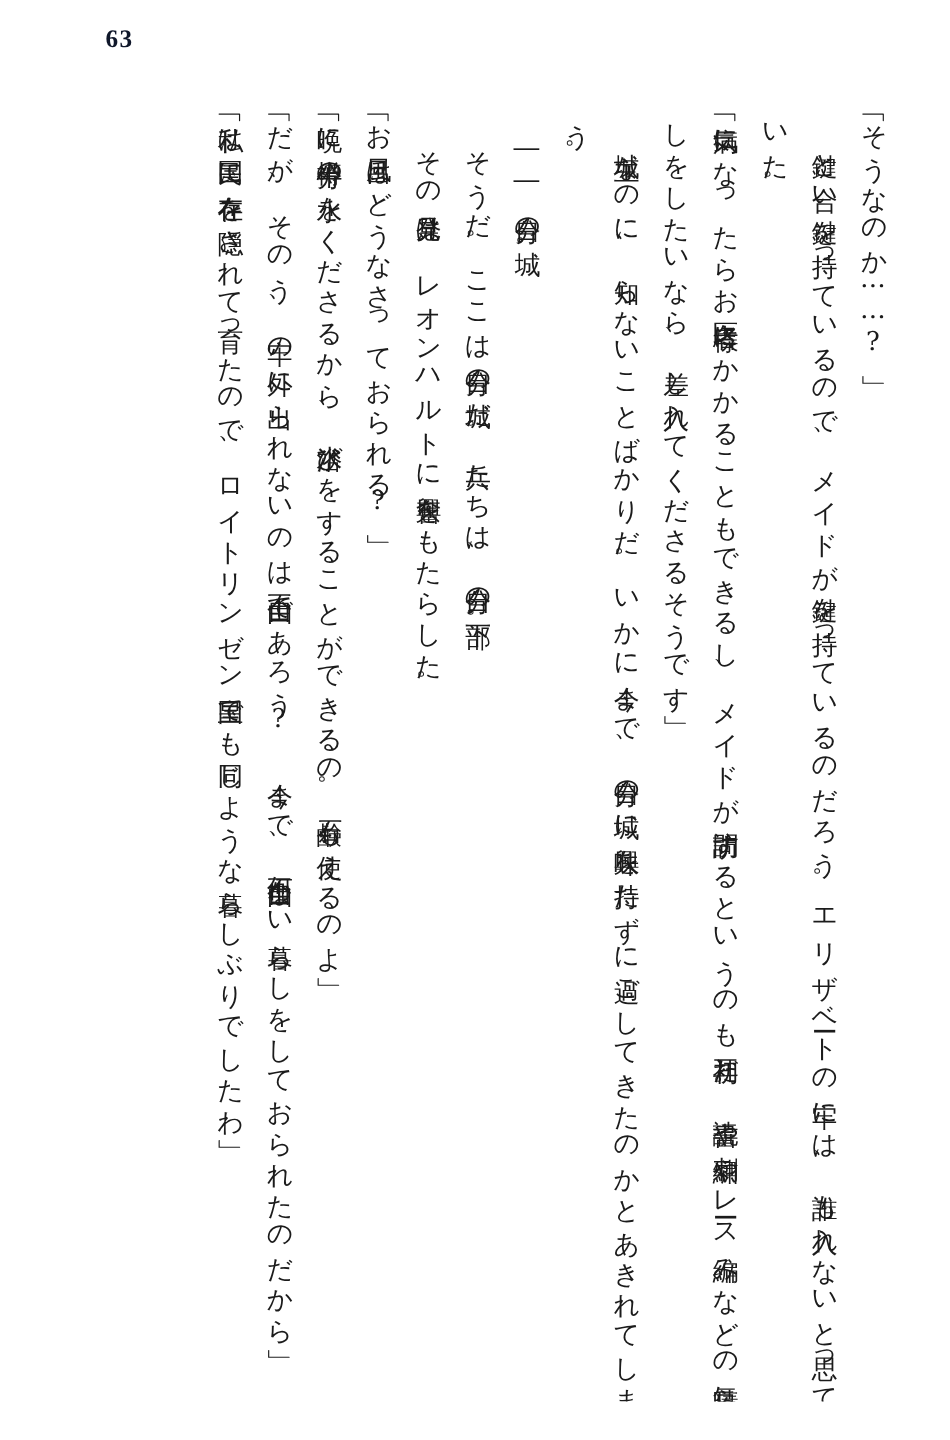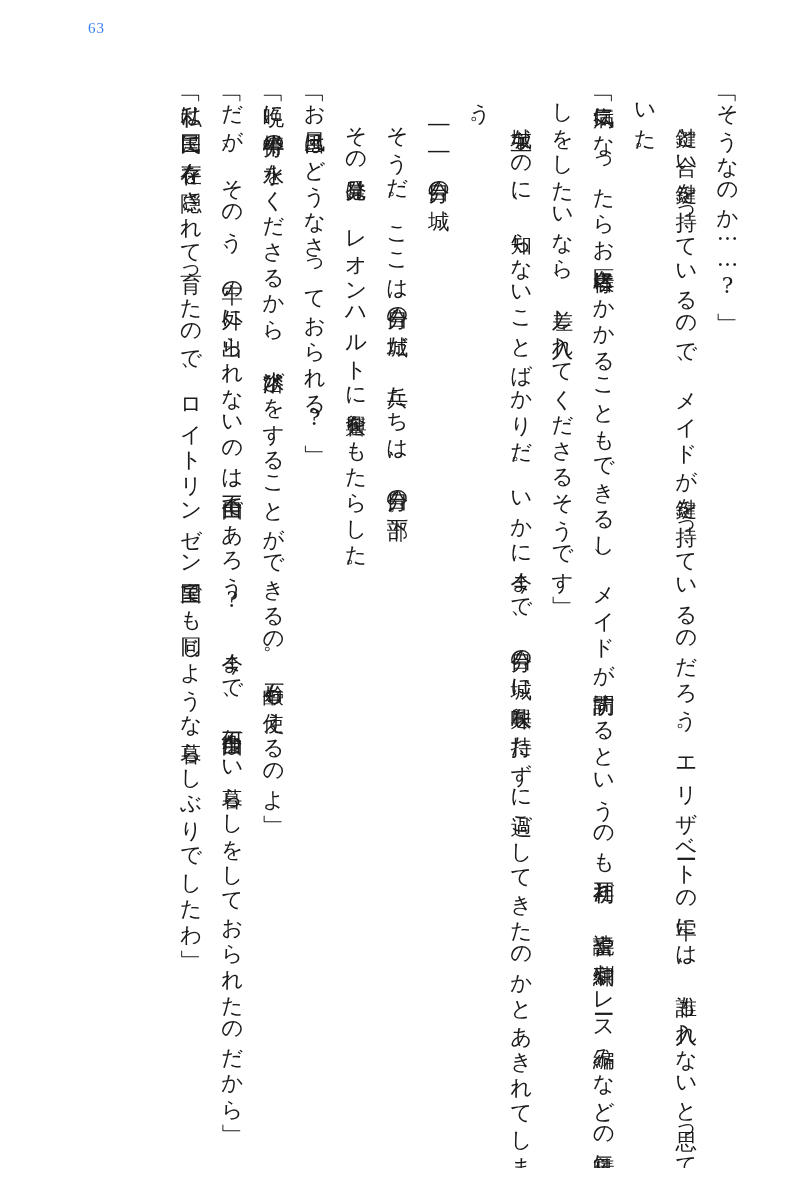--- a/index.html
+++ b/index.html
@@ -13,24 +13,25 @@
     height: 1200px;
     background: #ffffff;
     overflow: hidden;
     font-family: "Liberation Serif", "DejaVu Serif", serif;
     color: #1a1a1a;
   }
   .page-number {
     position: absolute;
     top: 20px;
     left: 88px;
-    font-size: 15px;
+    font-size: 21px;
     font-family: "Liberation Serif", "DejaVu Serif", serif;
-    color: #3b82f6;
+    color: #0f172a;
     letter-spacing: 1px;
+    font-weight: bold;
   }
   .body-text {
     position: absolute;
     top: 88px;
     left: 42px;
     right: 44px;
     height: 1080px;
     writing-mode: vertical-rl;
     text-orientation: upright;
     font-size: 21.5px;

